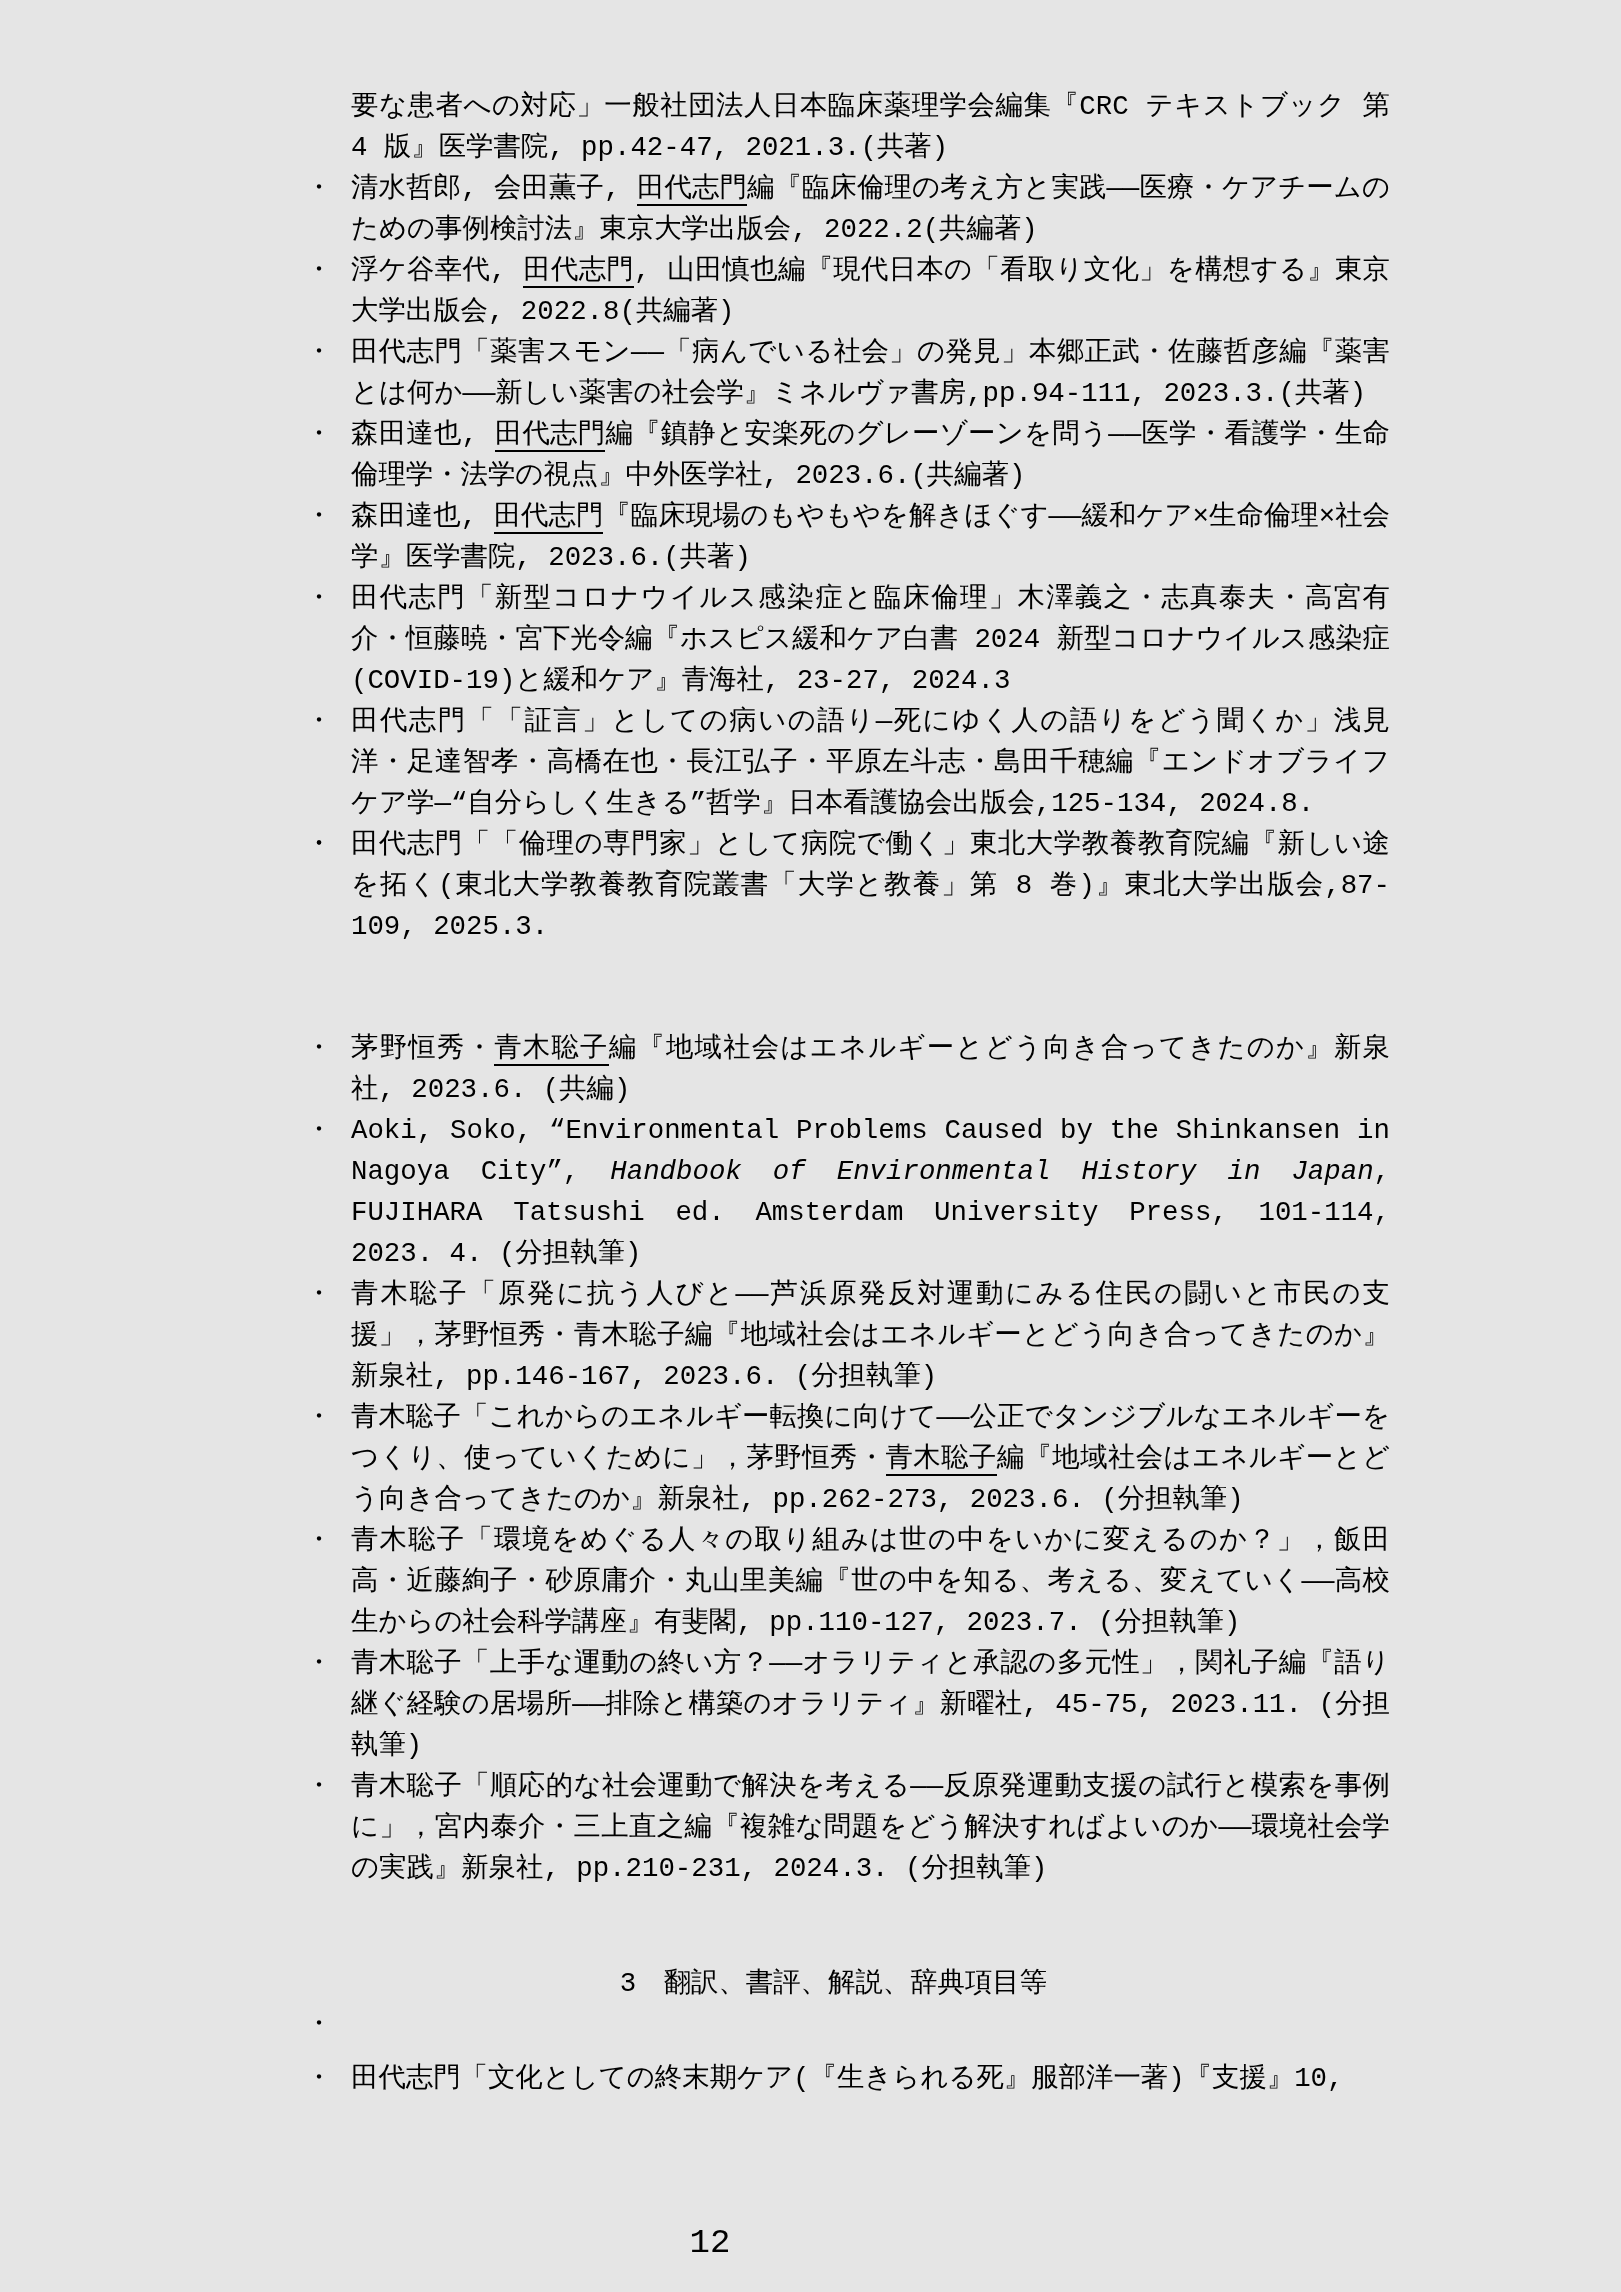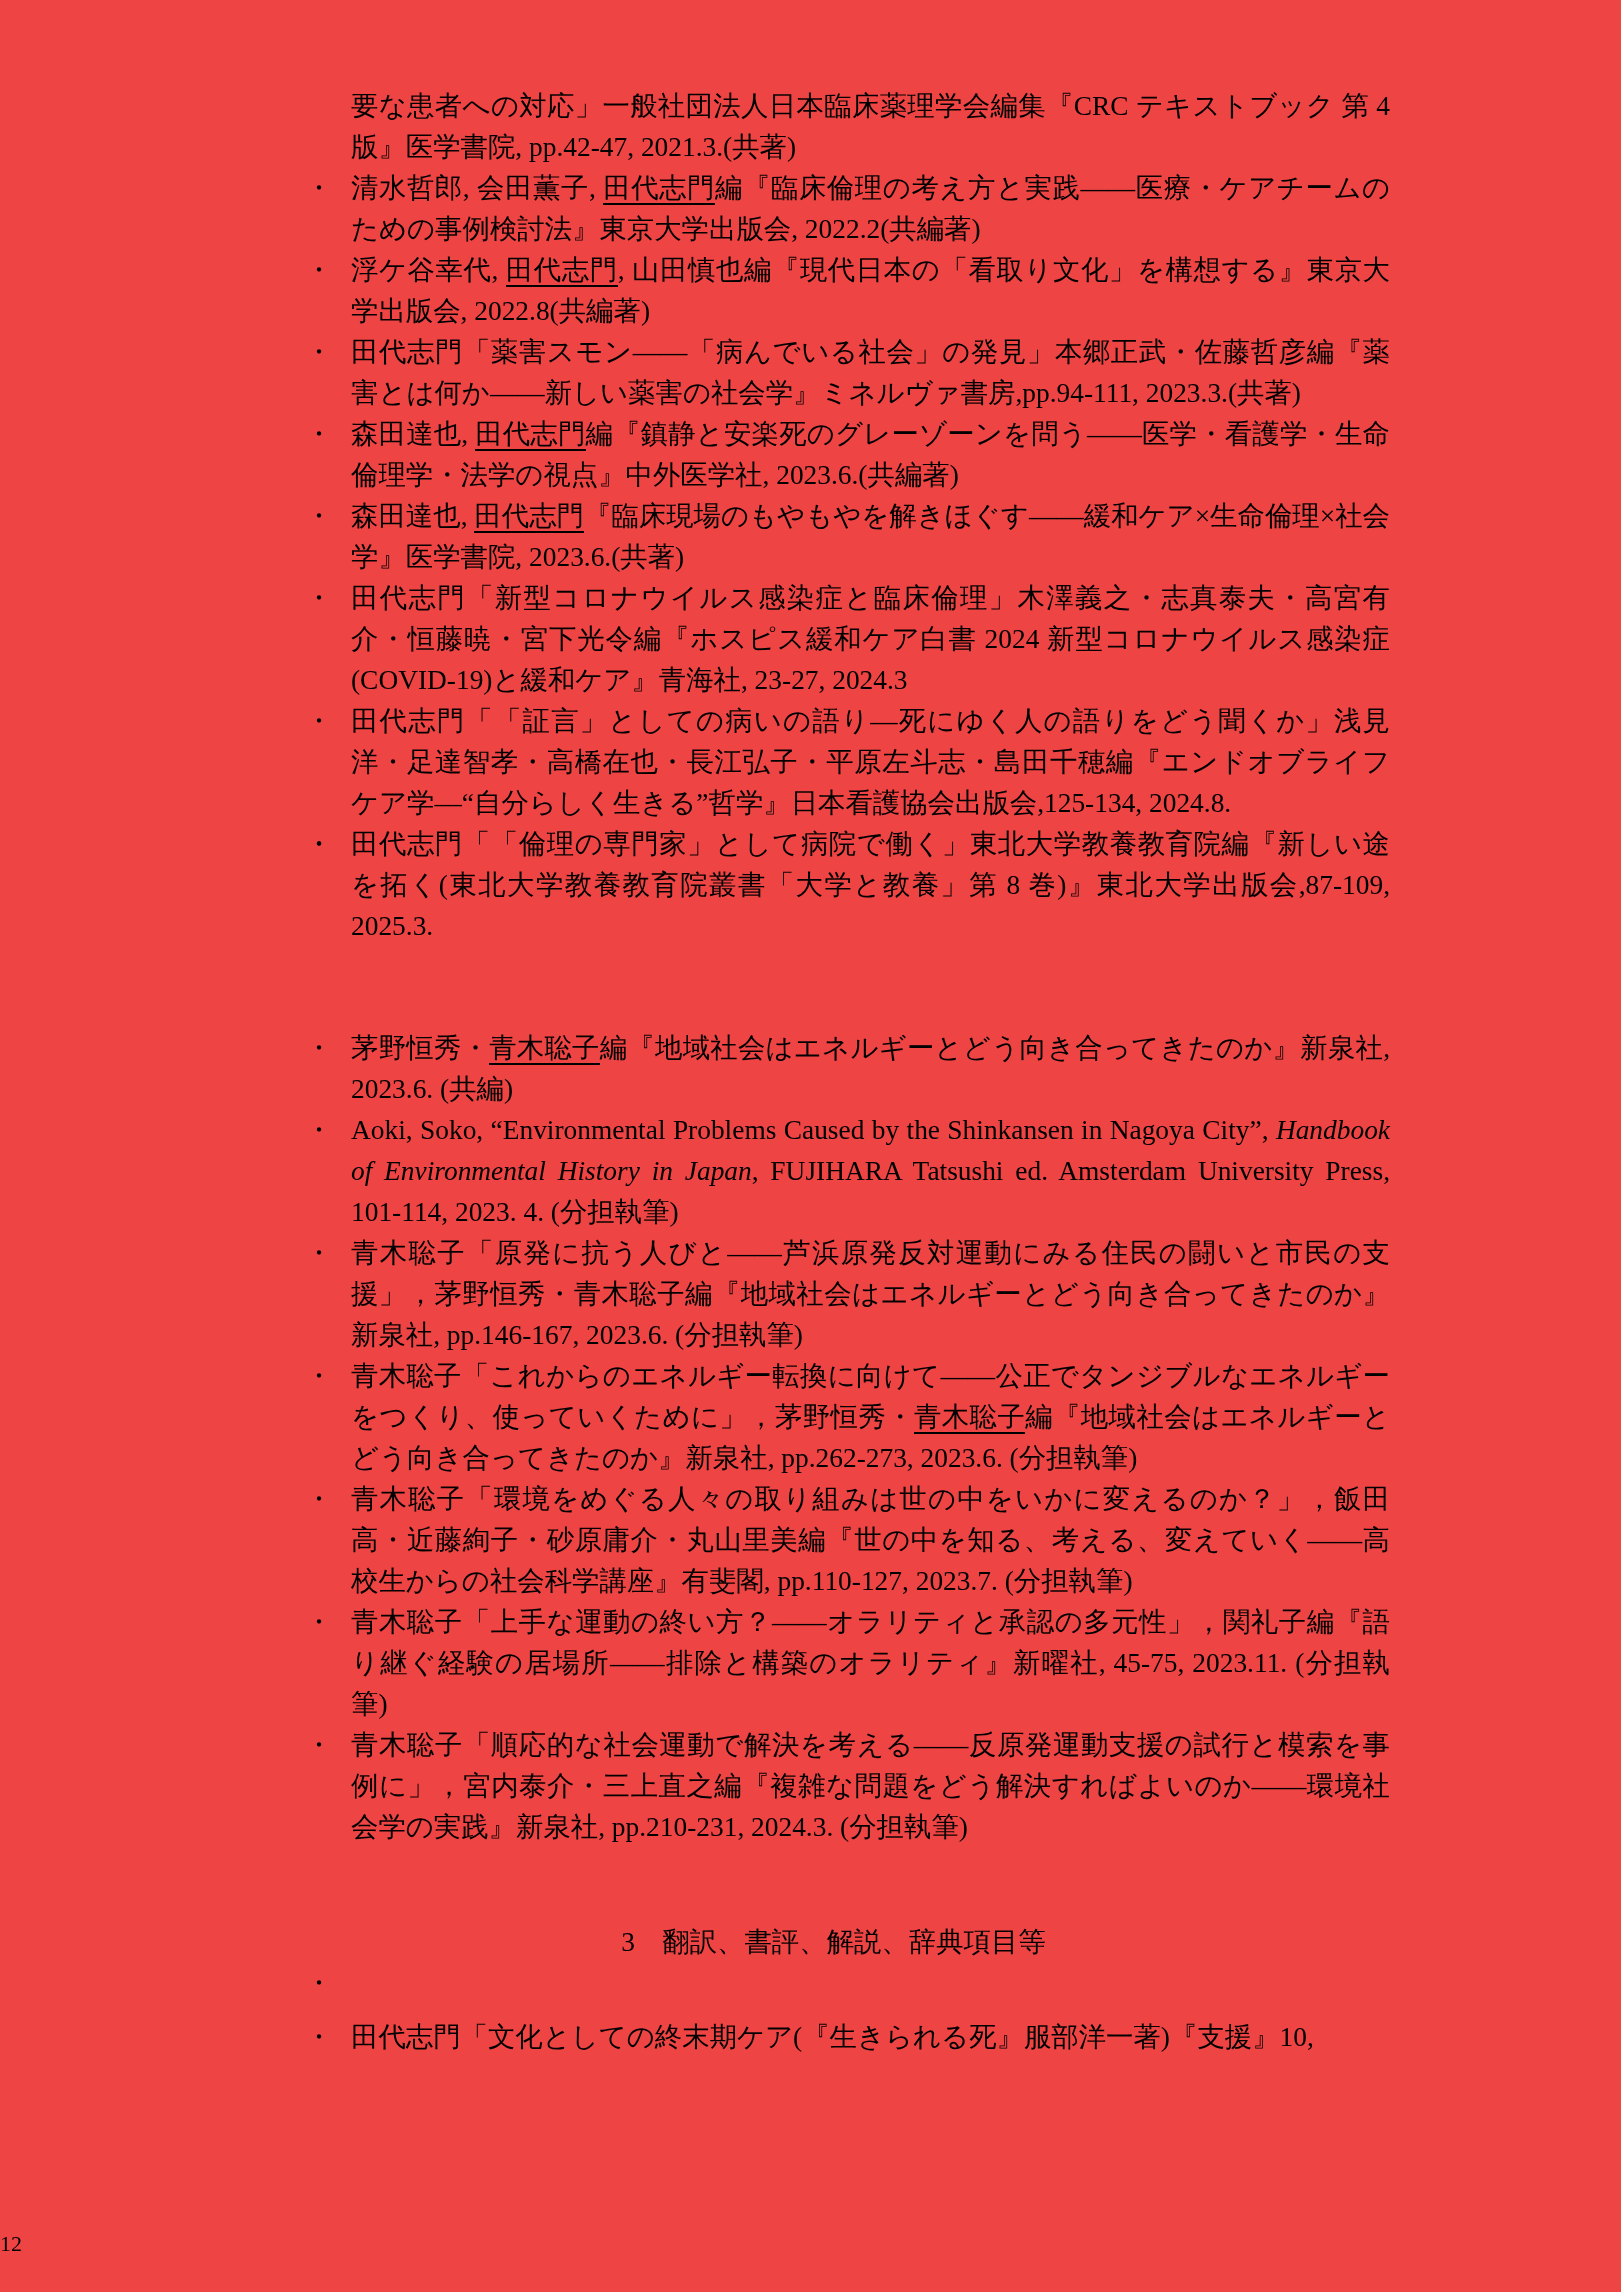--- a/index.html
+++ b/index.html
@@ -4,23 +4,23 @@
 <style>
   html, body {
     margin: 0;
     padding: 0;
     background: #ffffff;
   }
   .page {
     position: relative;
     width: 1621px;
     height: 2293px;
-    background: #ef4444;
+    background: #e5e5e5;
     color: #000000;
-    font-family: Liberation Serif, serif;
+    font-family: Liberation Mono, monospace;
     overflow: hidden;
   }
   .content {
     position: absolute;
     left: 351px;
     top: 86px;
     width: 1039px;
     font-size: 27.4px;
     line-height: 41px;
   }
@@ -49,21 +49,22 @@
     border-bottom: 2.9px solid #000;
   }
   .i {
     font-style: italic;
   }
   .pagenum {
     position: absolute;
     top: 2223px;
     left: 0;
     width: 1420px;
-    font-size: 22px;
+    text-align: center;
+    font-size: 34px;
     line-height: 41px;
   }
 </style>
 </head>
 <body>
 
 <div class="page">
   <div class="content">
       <div>
         <div class="item"><span>要な患者への対応」一般社団法人日本臨床薬理学会編集『CRC テキストブック 第 4 版』医学書院, pp.42-47, 2021.3.(共著)</span></div>

